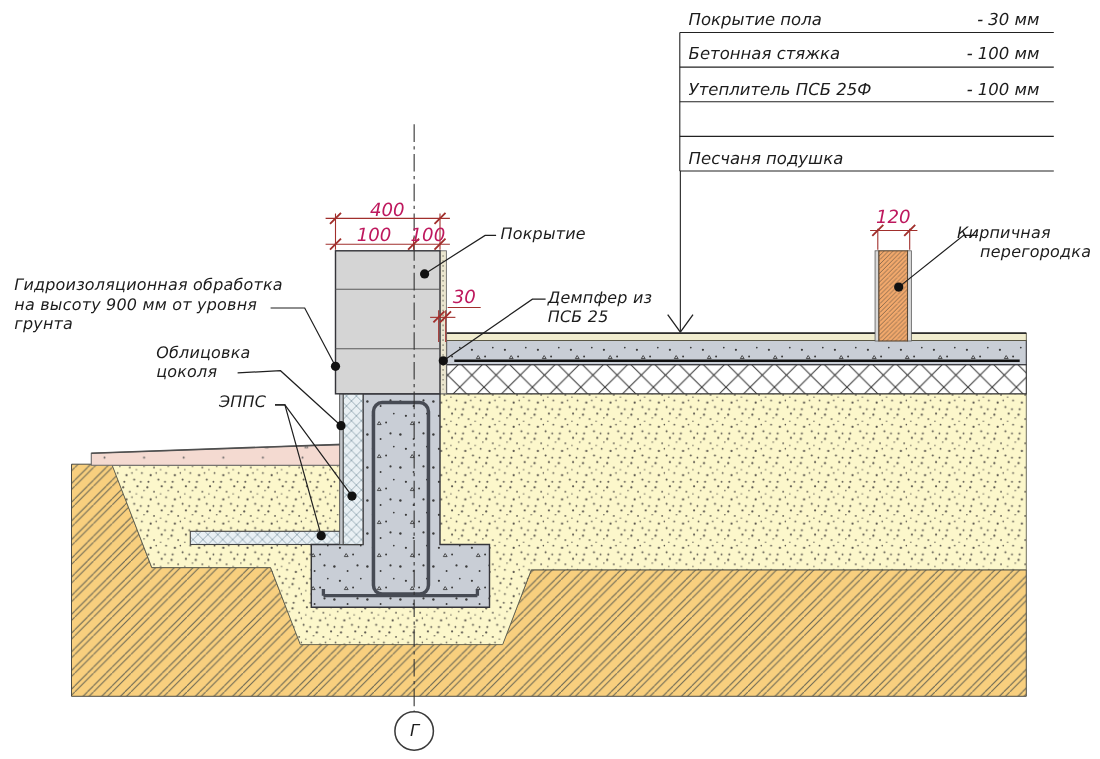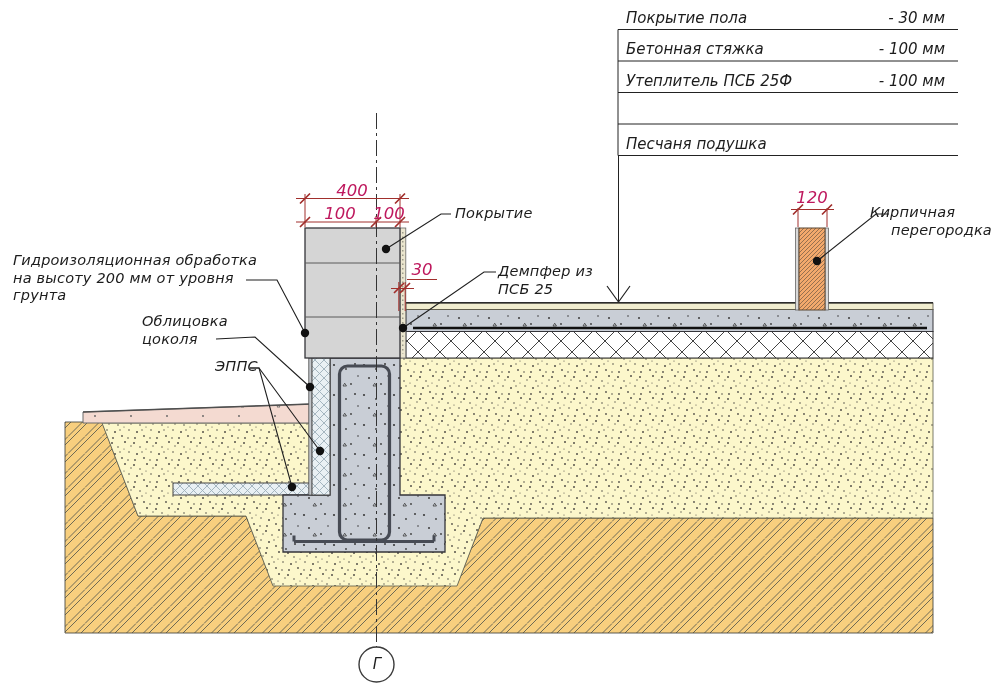--- a/index.html
+++ b/index.html
@@ -167,23 +167,23 @@
 
 <div class="trow" style="left:626px;top:8.5px;text-align:center;">Покрытие пола</div>
 <div class="tval" style="top:8.5px;">- 30 мм</div>
 <div class="trow" style="left:626px;top:40px;">Бетонная стяжка</div>
 <div class="tval" style="top:40px;">- 100 мм</div>
 <div class="trow" style="left:626px;top:71.5px;">Утеплитель ПСБ 25Ф</div>
 <div class="tval" style="top:71.5px;">- 100 мм</div>
 <div class="tval" style="top:103px;"></div>
 <div class="trow" style="left:626px;top:134.5px;">Песчаня подушка</div>
 
-<div class="txt wrap" style="left:13px;top:252px;width:258px;">Гидроизоляционная обработка на высоту 200 мм от уровня грунта</div>
+<div class="txt wrap" style="left:13px;top:252px;width:258px;">Гидроизоляционная обработка на высоту 900 мм от уровня грунта</div>
 <div class="txt wrap" style="left:142px;top:313px;width:95px;">Облицовка цоколя</div>
-<div class="txt" style="left:215px;top:358px;">ЭППС</div>
+<div class="txt" style="left:199px;top:358px;">ЭППС</div>
 <div class="txt" style="left:455px;top:205px;">Покрытие</div>
 <div class="txt" style="left:498px;top:263px;">Демпфер из</div>
 <div class="txt" style="left:498px;top:280.5px;">ПСБ 25</div>
 <div class="txt" style="left:870px;top:204px;">Кирпичная</div>
 <div class="txt" style="left:891px;top:221.5px;">перегородка</div>
 
 <div class="dim" style="left:352px;top:181px;">400</div>
 <div class="dim" style="left:340px;top:203.5px;">100</div>
 <div class="dim" style="left:389px;top:203.5px;">100</div>
 <div class="dim" style="left:422px;top:260px;">30</div>

